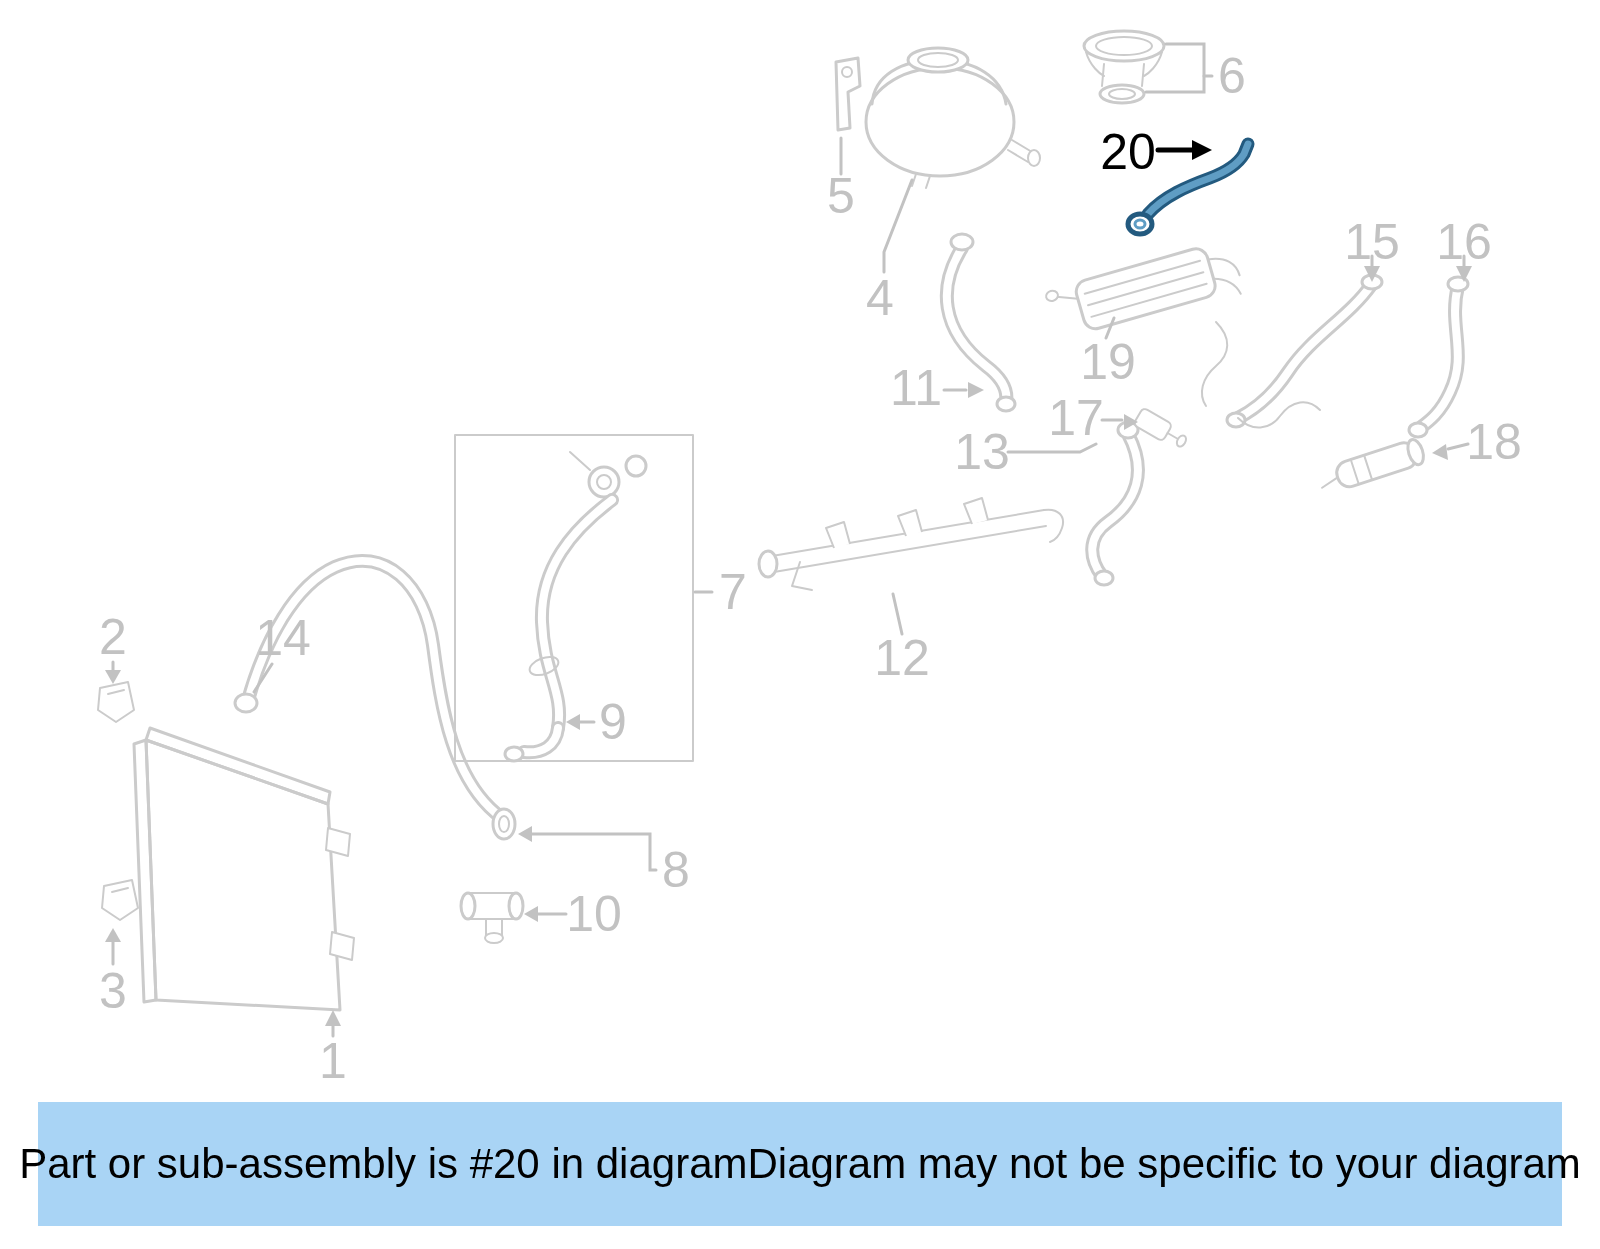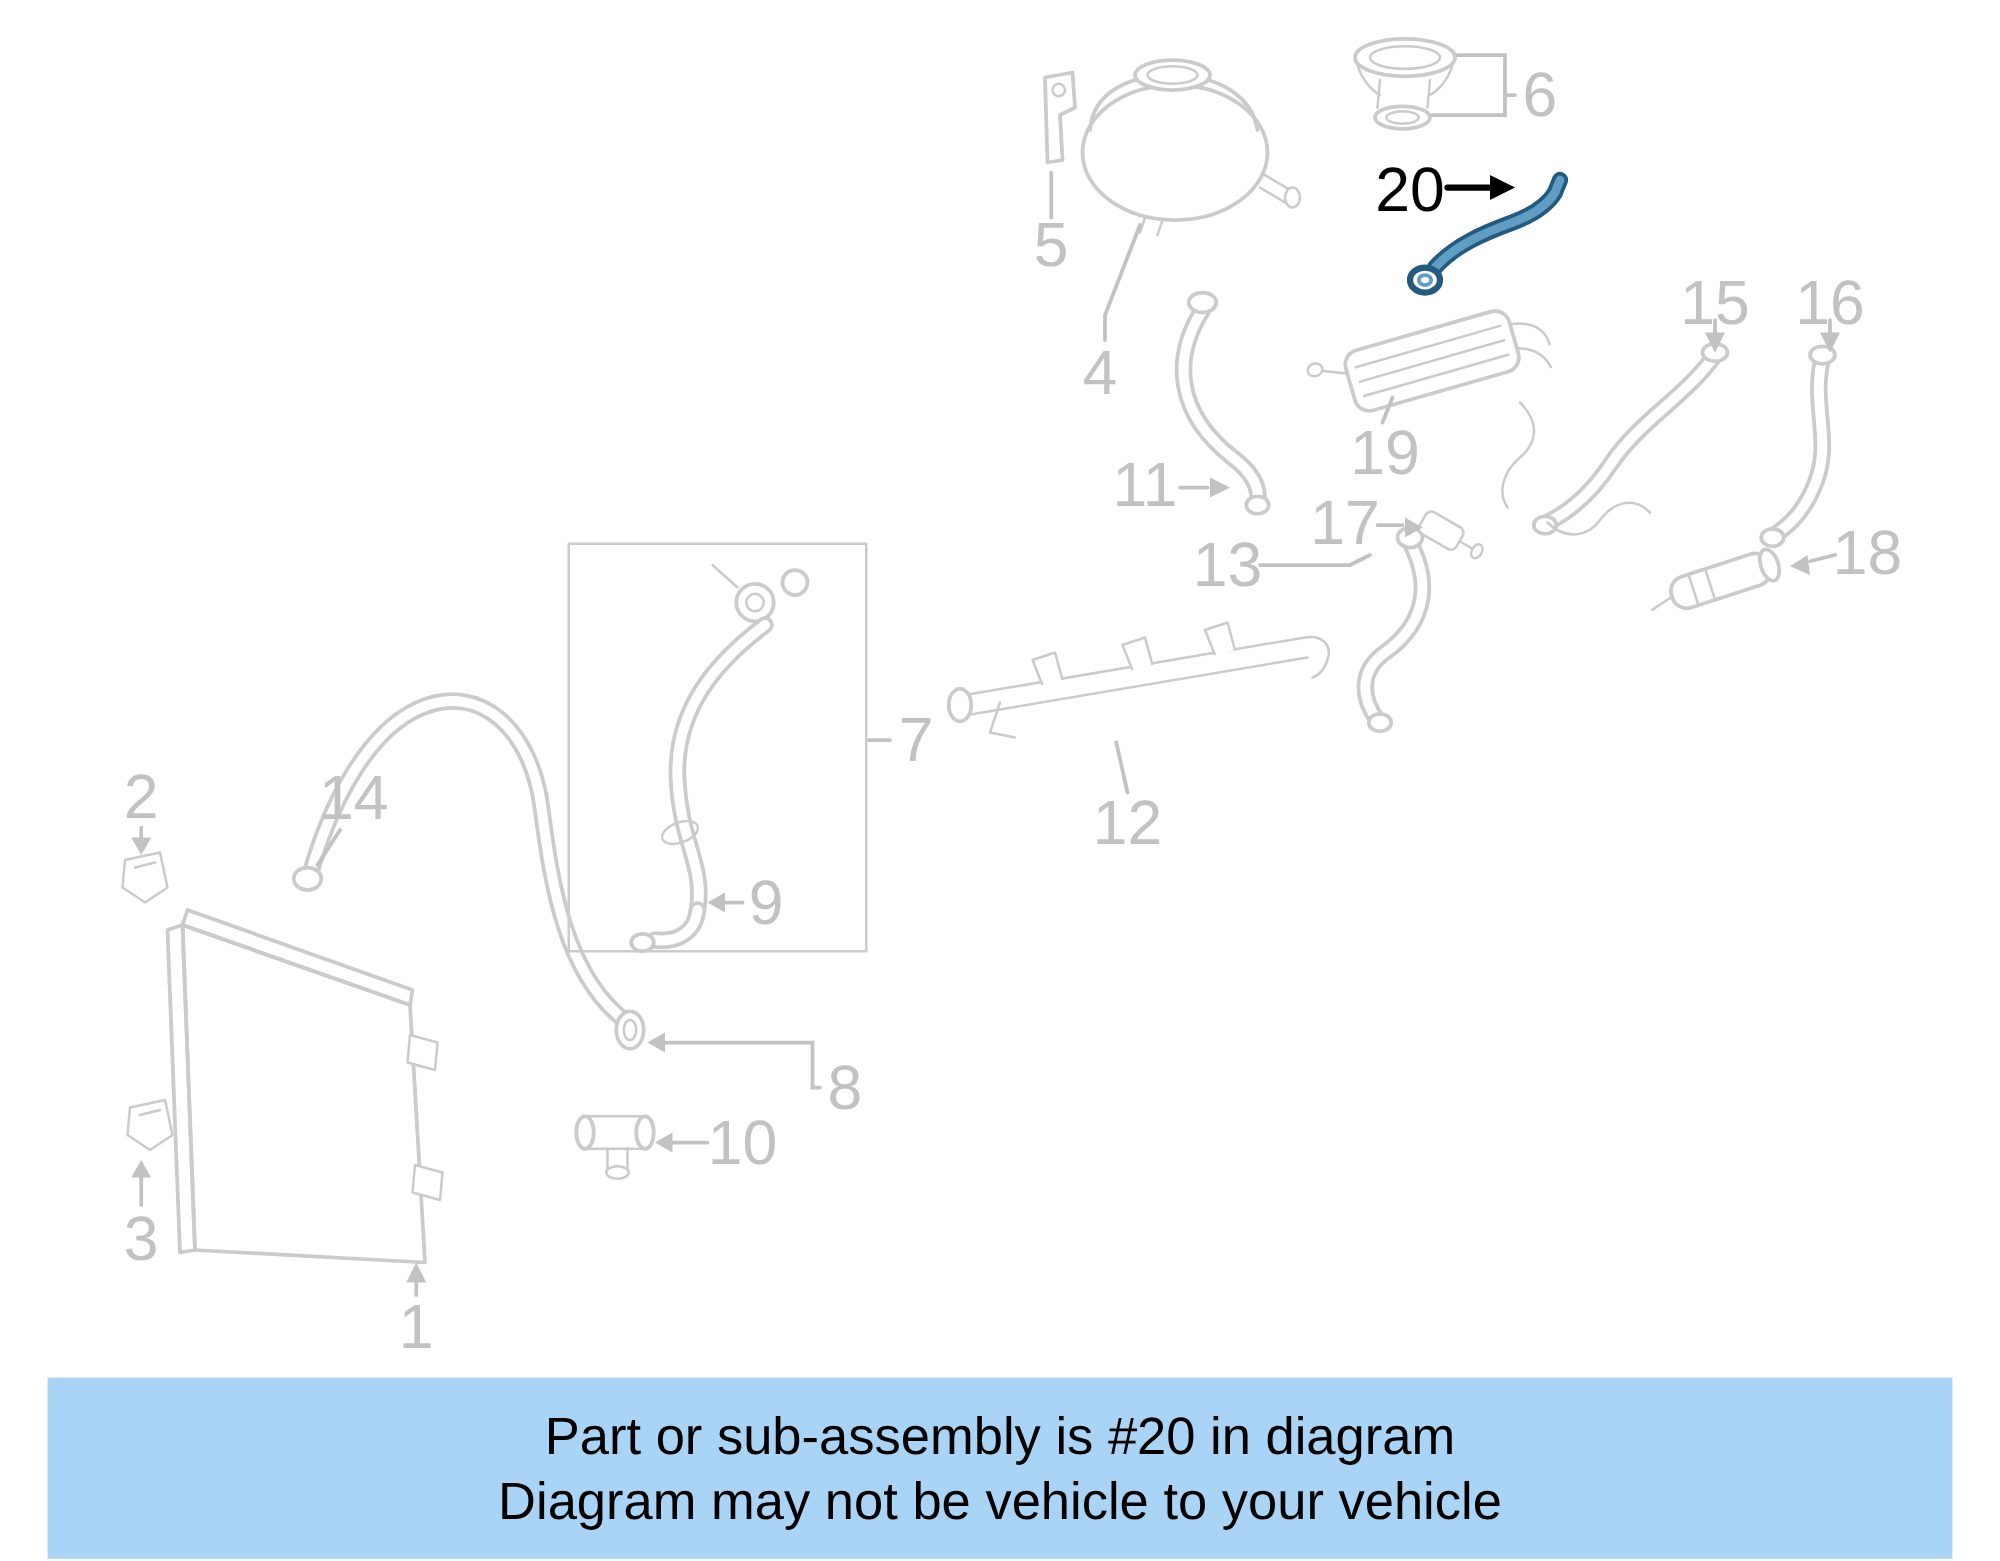--- a/index.html
+++ b/index.html
@@ -43,24 +43,24 @@
   .hl-o    { stroke: var(--highlight-outline, #235a7f); stroke-width: 13; fill: none; stroke-linecap: round; }
   .hl-i    { stroke: var(--highlight-fill, #5f9dc4);    stroke-width: 7;  fill: none; stroke-linecap: round; }
   .hl-ring { stroke: var(--highlight-outline, #235a7f); stroke-width: 5;  fill: #ffffff; }
   .hl-ring-i { stroke: var(--highlight-fill, #5f9dc4);  stroke-width: 3;  fill: none; }
   
   .banner {
     position: absolute;
     left: 38px;
     right: 38px;
     top: 1102px;
-    height: 145px;
+    height: 124px;
     background: var(--banner-bg, #a9d4f5);
     display: flex;
-    flex-direction: column;
+    flex-direction: row;
     align-items: center;
     justify-content: center;
   }
   .banner-line {
     color: var(--banner-text, #000000);
     font-size: 42px;
     line-height: 52px;
     text-align: center;
     white-space: nowrap;
   }
@@ -318,16 +318,16 @@
   </g>
   <g>
     <line x1="1468" y1="444" x2="1448" y2="449" class="leader"></line>
     <polygon points="1432,453 1446,444 1448,460" class="arrow-gray"></polygon>
     <text x="1494" y="459" text-anchor="middle" class="plabel">18</text>
   </g>
 </svg>
 
 <div class="banner">
   <div class="banner-line">Part or sub-assembly is #20 in diagram</div>
-  <div class="banner-line">Diagram may not be vehicle to your vehicle</div>
+  <div class="banner-line">Diagram may not be specific to your diagram</div>
 </div>
 
 </div>
 
 </body></html>

